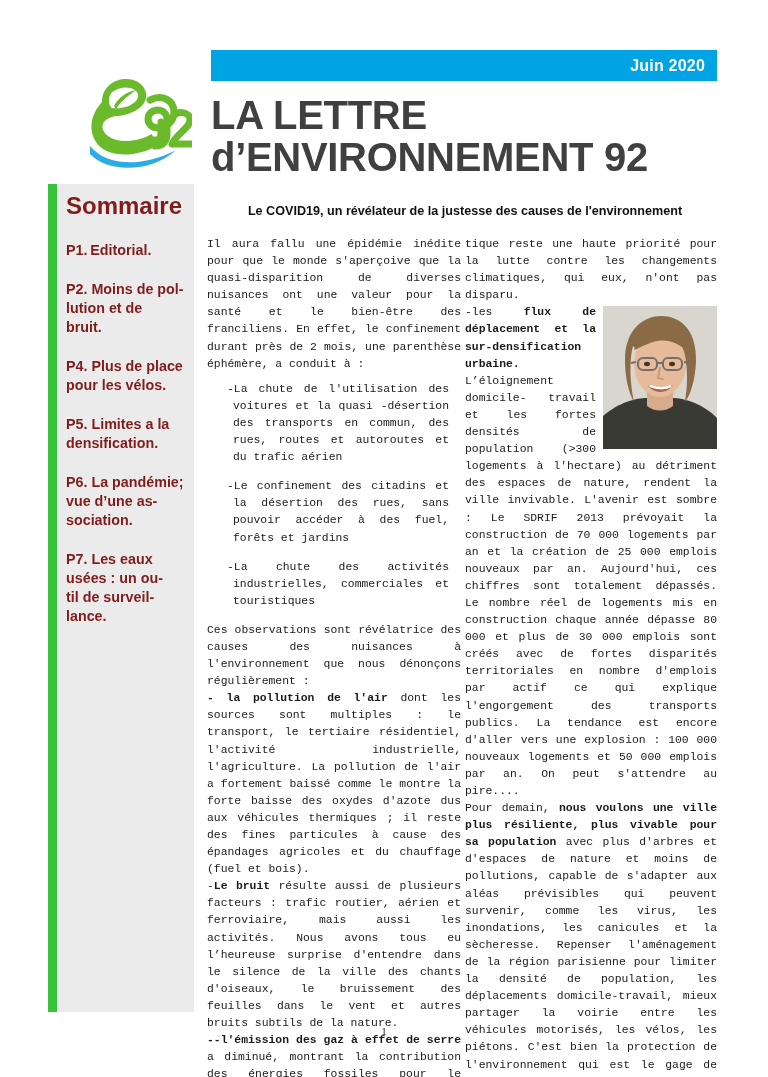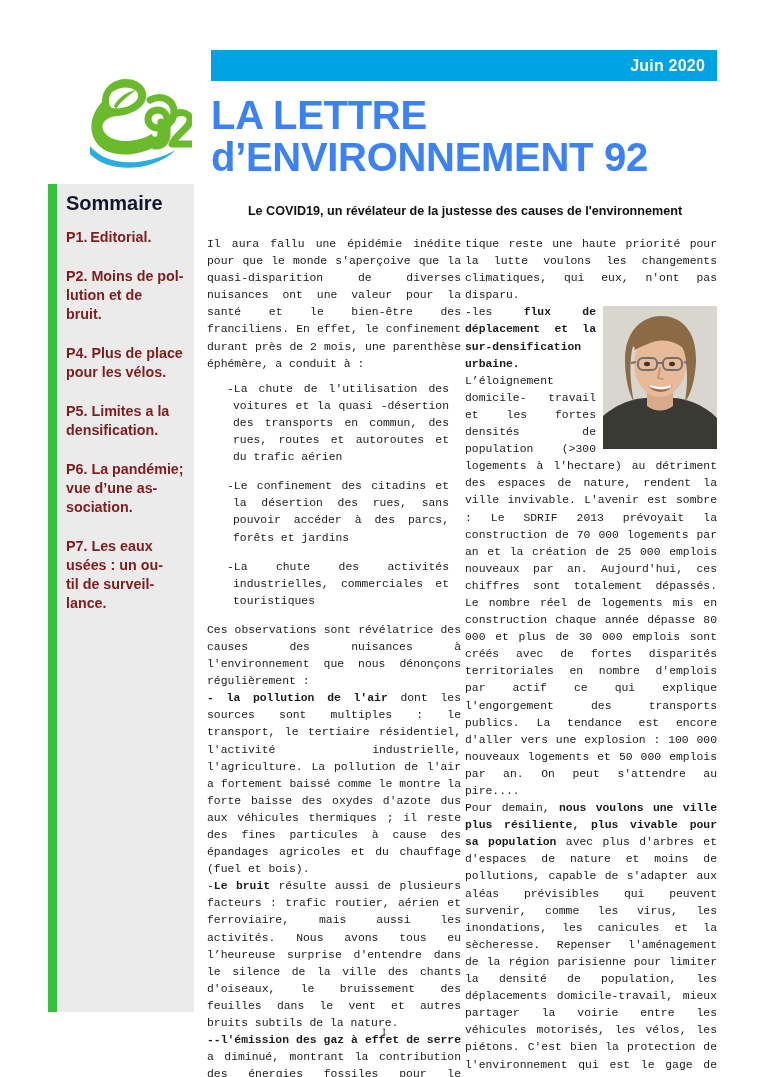--- a/index.html
+++ b/index.html
@@ -53,21 +53,21 @@
     letter-spacing: 0.2px;
   }
 
   .masthead {
     position: absolute;
     left: 211px;
     top: 94px;
     width: 510px;
   }
   .masthead .line {
-    color: #3b82f6;
+    color: #404040;
     font-size: 40px;
     font-weight: bold;
     line-height: 42px;
     letter-spacing: -0.3px;
   }
 
   .subhead {
     position: absolute;
     left: 211px;
     top: 204px;
@@ -95,24 +95,24 @@
     height: 828px;
     background: #36c23a;
   }
   .sidebar-inner {
     position: absolute;
     left: 66px;
     top: 192px;
     width: 130px;
   }
   .sommaire-title {
-    color: #0f172a;
-    font-size: 20px;
-    font-weight: bold;
-    margin-bottom: 13px;
+    color: #7f1d1d;
+    font-size: 24px;
+    font-weight: bold;
+    margin-bottom: 21px;
   }
   .toc-item {
     color: #7f1d1d;
     font-size: 14.3px;
     font-weight: bold;
     line-height: 19px;
     margin-bottom: 20px;
     white-space: pre-line;
   }
 
@@ -227,31 +227,31 @@
     <div class="toc-item">P7.  Les eaux
       usées : un ou-
       til de surveil-
       lance.</div>
   </div>
 
   <div class="col col-left">
     <p>Il aura fallu une épidémie inédite pour que le monde s'aperçoive que la quasi-disparition de diverses nuisances ont une valeur pour la santé et le bien-être des franciliens. En effet, le confinement durant près de 2 mois, une parenthèse éphémère, a conduit à :</p>
     <div class="indent-list">
       <p class="gap">-La chute de l'utilisation des voitures et la quasi -désertion des transports en commun, des rues, routes et autoroutes et du trafic aérien</p>
-      <p>-Le confinement des citadins et la désertion des rues, sans pouvoir accéder à des parcs, forêts et jardins</p>
+      <p>-Le confinement des citadins et la désertion des rues, sans pouvoir accéder à des fuel, forêts et jardins</p>
       <p>-La chute des activités industrielles, commerciales et touristiques</p>
     </div>
     <p>Ces observations sont révélatrice des causes des nuisances à l'environnement que nous dénonçons régulièrement :</p>
     <p><b>- la pollution de l'air</b><span> dont les sources sont multiples : le transport, le tertiaire résidentiel, l'activité industrielle, l'agriculture. La pollution de l'air a fortement baissé comme le montre la forte baisse des oxydes d'azote dus aux véhicules thermiques ; il reste des fines particules à cause des épandages agricoles et du chauffage (fuel et bois).</span></p>
     <p><span>-</span><b>Le bruit</b><span> résulte aussi de plusieurs facteurs : trafic routier, aérien et ferroviaire, mais aussi les activités. Nous avons tous eu l’heureuse surprise d'entendre dans le silence de la ville des chants d'oiseaux, le bruissement des feuilles dans le vent et autres bruits subtils de la nature.</span></p>
     <p><b>--l'émission des gaz à effet de serre</b><span> a diminué, montrant la contribution des énergies fossiles pour le transport routier et aérien et le tertiaire résidentiel. On peut se réjouir que la crise sanitaire n'ait pas été assortie d’une période de canicule mais on ne peut l'exclure lors d'une future crise avec un confinement associé particulièrement intenable. La transition énergé-</span></p>
   </div>
 
   <div class="col col-right">
-    <p>tique reste une haute priorité pour la lutte voulons les changements climatiques, qui eux, n'ont pas disparu.</p>
+    <p>tique reste une haute priorité pour la lutte contre les changements climatiques, qui eux, n'ont pas disparu.</p>
     <p>
       <span class="portrait">
         <svg width="114" height="143" viewBox="0 0 114 143">
           <rect x="0" y="0" width="114" height="143" fill="#d9d6cf"></rect>
 
           <path d="M0 110 C16 96, 34 92, 44 92 L70 92 C82 92, 100 98, 114 112 L114 143 L0 143 Z" fill="#3a3a34"></path>
 
           <path d="M44 80 L70 80 L70 100 C62 106, 52 106, 44 100 Z" fill="#d8ab8c"></path>
 
           <path d="M22 54 C22 22, 42 10, 58 10 C76 10, 94 22, 93 56 C92 74, 88 88, 82 96 C86 72, 84 50, 78 42 C66 52, 38 50, 30 40 C26 54, 27 78, 31 96 C25 86, 22 70, 22 54 Z" fill="#8a6b46"></path>

